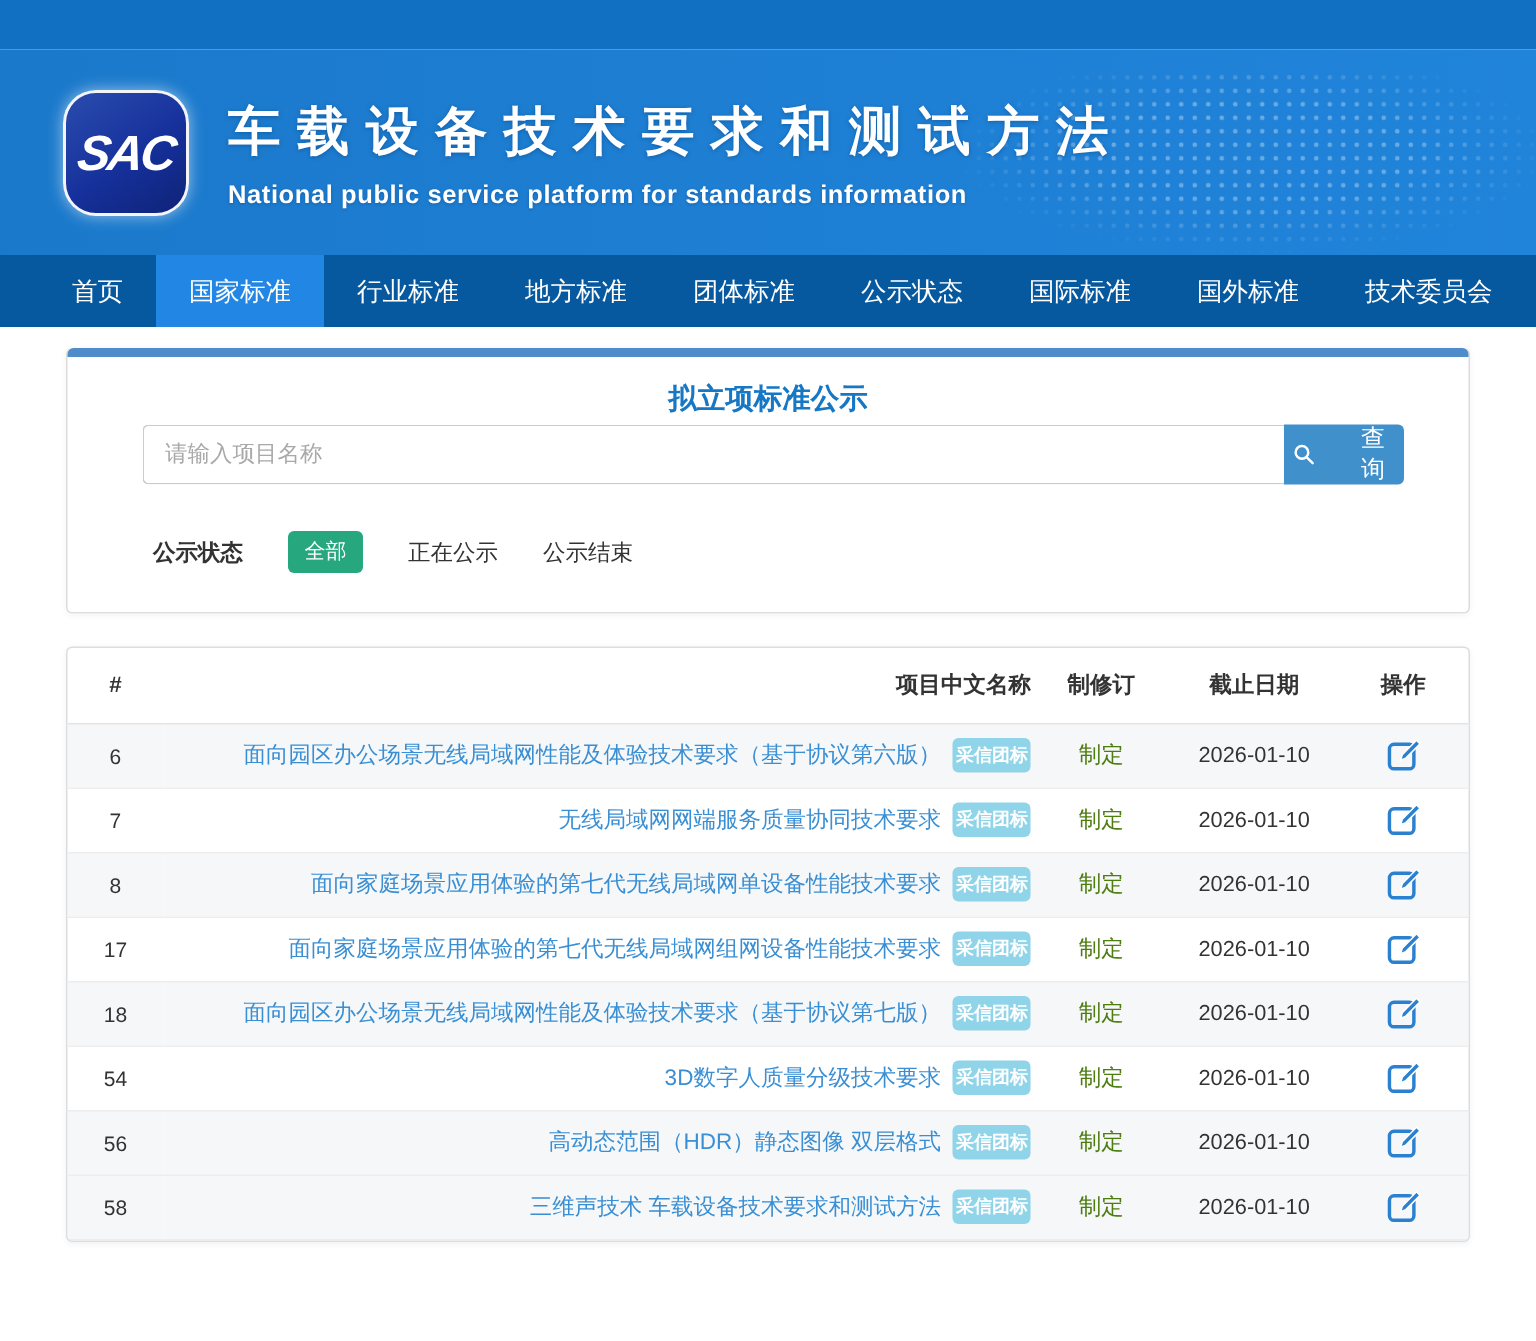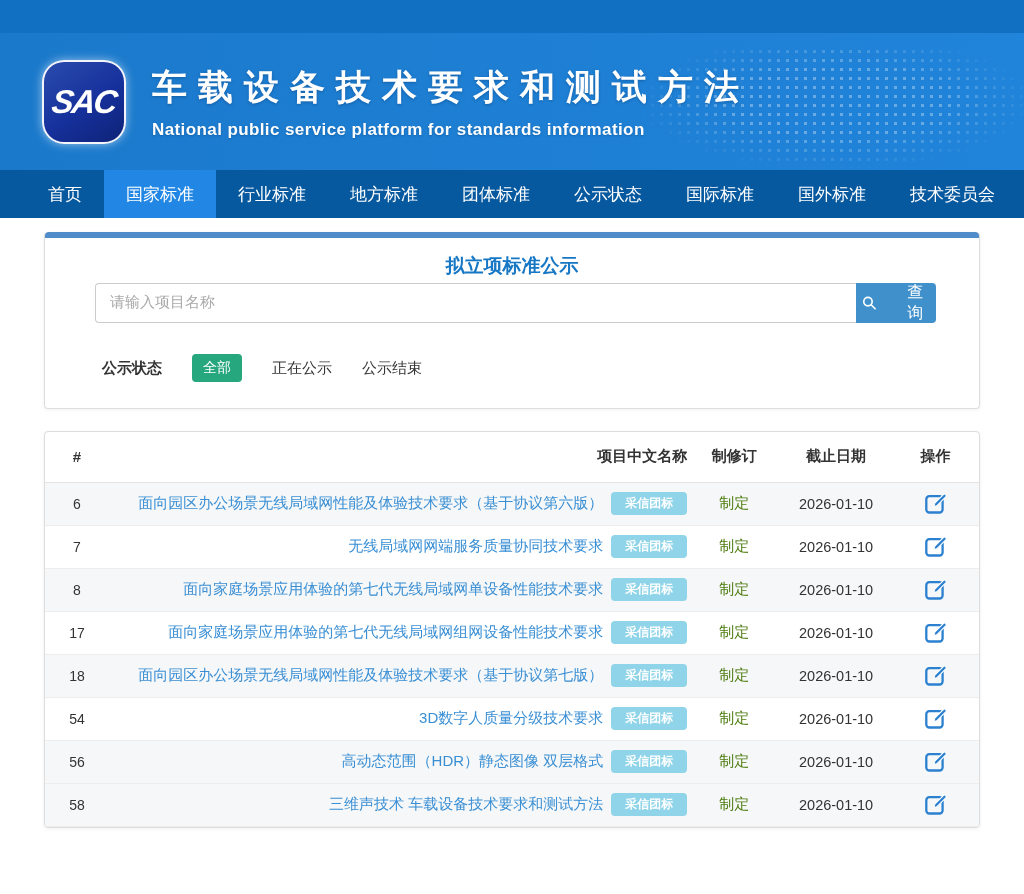--- a/index.html
+++ b/index.html
@@ -62,21 +62,21 @@
   .col-index,.row-index{text-align:center;width:64px;}
   .row-index{font-size:14px;color:#333;}
   .col-name,.cell-name{text-align:right;padding-left:20px;}
   .col-revision-type,.cell-type{text-align:center;}
   .col-deadline,.cell-deadline{text-align:center;}
   .col-actions,.cell-actions{text-align:center;}
   .cell-type{font-size:15px;color:#4d7c0f;}
   .cell-deadline{font-size:14.5px;color:#333;}
   .project-link{color:var(--link);font-size:15px;text-decoration:none;cursor:pointer;margin-top:40px;}
   .tag{display:inline-block;margin-left:8px;background:var(--tag-bg);color:#fff;font-size:12px;
-       font-weight:bold;padding:3px 14px;border-radius:4px;vertical-align:1px;white-space:nowrap;}
+       font-weight:bold;padding:3px 2px;border-radius:4px;vertical-align:1px;white-space:nowrap;}
   .edit-button{background:none;border:none;cursor:pointer;padding:0;line-height:0;margin:0 auto;display:block;}
 </style>
 </head>
 <body>
 
 <div class="top-strip"></div>
 
 <header class="banner">
   <div class="map-dots"></div>
   <div class="logo">

